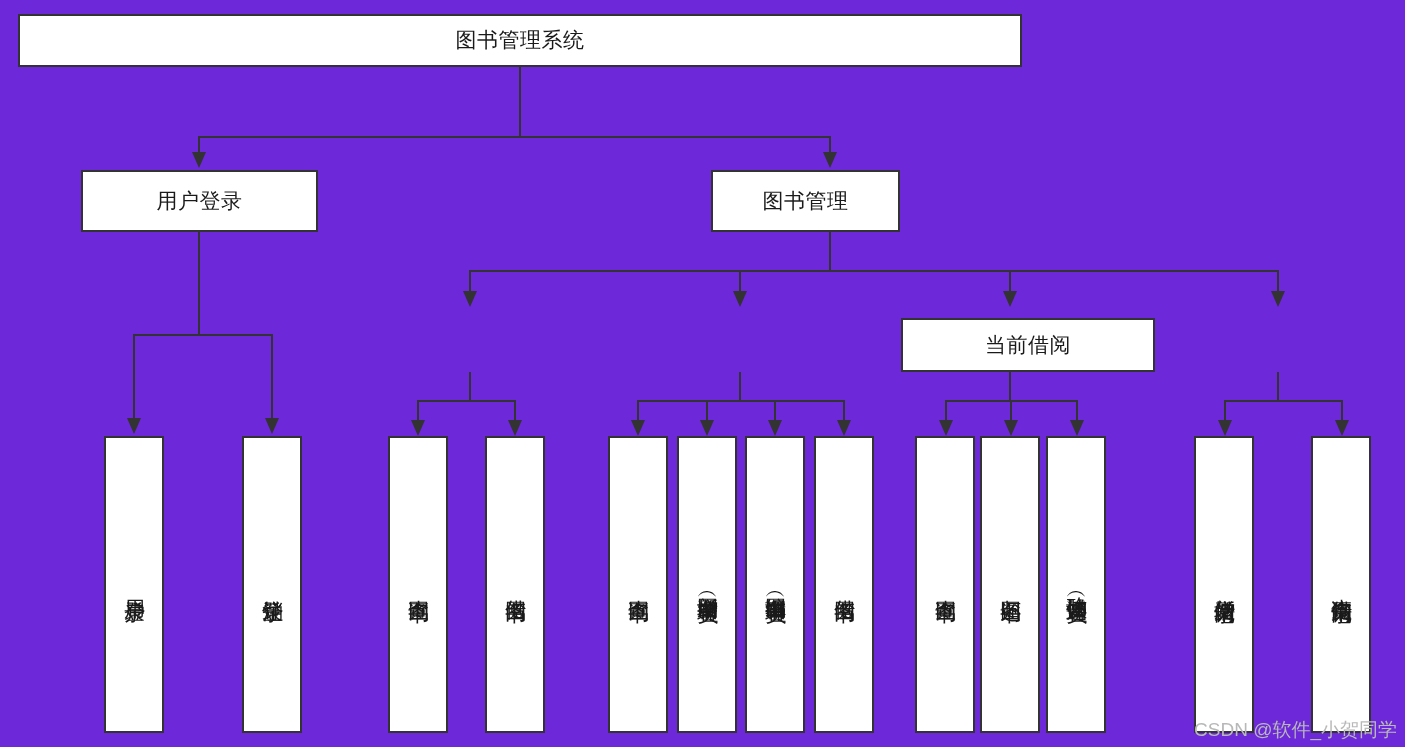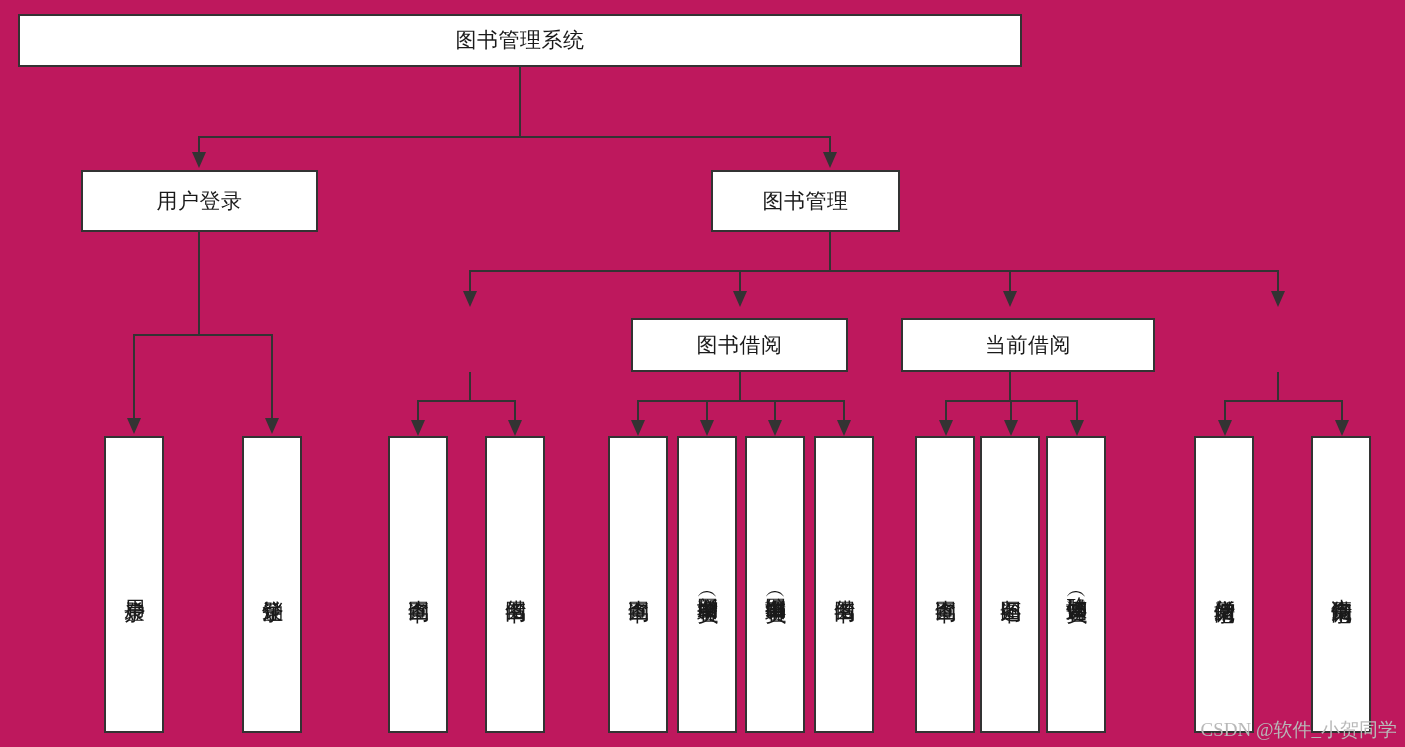--- a/index.html
+++ b/index.html
@@ -4,21 +4,21 @@
 <style>
   html,body{margin:0;padding:0;background:#ffffff;}
   body{
     font-family:"DejaVu Sans","Liberation Sans",sans-serif;
     -webkit-font-smoothing:antialiased;
   }
   #canvas{
     position:relative;
     width:1405px;
     height:747px;
-    background:#be185d;
+    background:#6d28d9;
     overflow:hidden;
   }
   
   .node{
     position:absolute;
     box-sizing:border-box;
     background:#ffffff;
     border:2px solid #333333;
     display:flex;
     align-items:center;
@@ -66,21 +66,21 @@
     border-right:7px solid transparent;
     border-top:16px solid #333333;
   }
   
   #watermark{
     position:absolute;
     right:8px;
     bottom:4px;
     font-size:19px;
     color:#b8b8b8;
-    font-family:Liberation Serif, serif;
+    font-family:Liberation Sans, sans-serif;
     white-space:nowrap;
     pointer-events:none;
   }
 </style>
 </head>
 <body>
 
 <div id="canvas">
 
   <div class="node h" style="left:18px;top:14px;width:1004px;height:53px;">
@@ -117,23 +117,20 @@
 
   <div class="edge v" style="left:469px;top:270px;height:22px;"></div>
   <div class="arrow" style="left:463px;top:291px;"></div>
   <div class="edge v" style="left:739px;top:270px;height:22px;"></div>
   <div class="arrow" style="left:733px;top:291px;"></div>
   <div class="edge v" style="left:1009px;top:270px;height:22px;"></div>
   <div class="arrow" style="left:1003px;top:291px;"></div>
   <div class="edge v" style="left:1277px;top:270px;height:22px;"></div>
   <div class="arrow" style="left:1271px;top:291px;"></div>
 
-  <div class="node h" style="left:631px;top:318px;width:217px;height:54px;">
-    <span class="node-label">图书借阅</span>
-  </div>
   <div class="node h" style="left:901px;top:318px;width:254px;height:54px;">
     <span class="node-label">当前借阅</span>
   </div>
 
   <div class="edge v" style="left:469px;top:372px;height:29px;"></div>
   <div class="edge h" style="left:417px;top:400px;width:98px;"></div>
   <div class="edge v" style="left:417px;top:400px;height:21px;"></div>
   <div class="arrow" style="left:411px;top:420px;"></div>
   <div class="edge v" style="left:514px;top:400px;height:21px;"></div>
   <div class="arrow" style="left:508px;top:420px;"></div>

